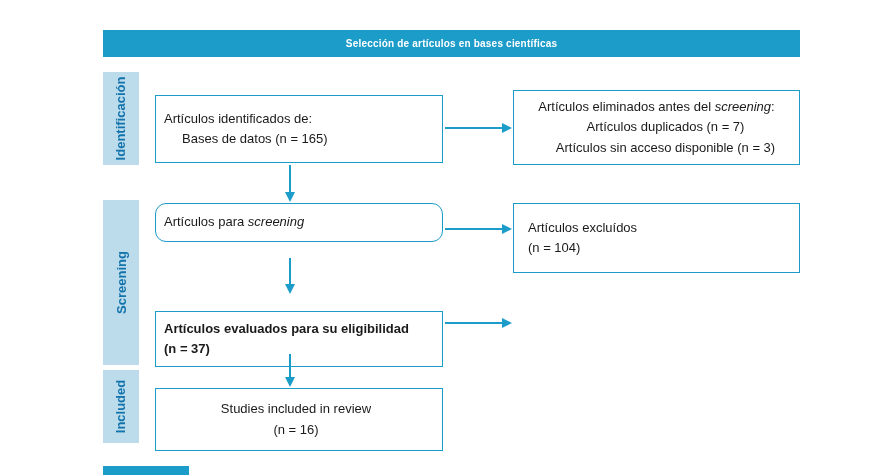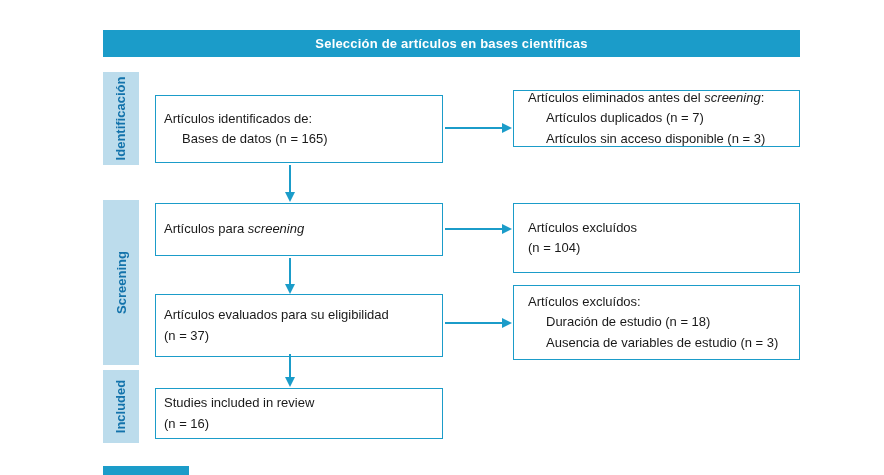--- a/index.html
+++ b/index.html
@@ -24,21 +24,21 @@
   .title-bar {
     position: absolute;
     left: 103px; top: 30px;
     width: 697px; height: 27px;
     background: var(--accent);
     display: flex; align-items: center; justify-content: center;
   }
   .title-bar span {
     color: #ffffff;
     font-weight: bold;
-    font-size: 13px;
+    font-size: 10px;
     letter-spacing: 0.2px;
   }
   .stage {
     position: absolute;
     left: 103px;
     width: 36px;
     background: var(--sidebar-bg);
     display: flex; align-items: center; justify-content: center;
     overflow: hidden;
   }
@@ -64,25 +64,25 @@
     justify-content: center;
     padding: 8px 14px;
   }
   .box .indent { padding-left: 18px; }
   .it { font-style: italic; }
 
   .lbox { left: 155px; width: 288px; padding-left: 8px; }
   .rbox { left: 513px; width: 287px; }
 
   .b-identified { top: 95px;  height: 68px; }
-  .b-screened   { top: 203px; height: 53px; }
-  .b-eligible   { top: 294px; height: 63px; }
-  .b-included   { top: 388px; height: 51px; }
+  .b-screened   { top: 203px; height: 39px; border-radius: 11px; }
+  .b-eligible   { top: 311px; height: 56px; font-weight: bold; }
+  .b-included   { top: 388px; height: 63px; text-align: center; }
 
-  .r-removed    { top: 90px;  height: 57px; }
+  .r-removed    { top: 90px;  height: 75px; align-items: center; }
   .r-excluded1  { top: 203px; height: 70px; }
   .r-excluded2  { top: 285px; height: 75px; }
 
   .h-arrow {
     position: absolute;
     height: 2px;
     background: var(--accent);
   }
   .h-arrow::after {
     content: '';
@@ -163,25 +163,20 @@
     <div><span>Artículos eliminados antes del </span><span class="it">screening</span><span>:</span></div>
     <div class="indent">Artículos duplicados (n = 7)</div>
     <div class="indent">Artículos sin acceso disponible (n = 3)</div>
   </div>
 
   <div class="box rbox r-excluded1">
     <div>Artículos excluídos</div>
     <div>(n = 104)</div>
   </div>
 
-  <div class="box rbox r-excluded2">
-    <div>Artículos excluídos:</div>
-    <div class="indent">Duración de estudio (n = 18)</div>
-    <div class="indent">Ausencia de variables de estudio (n = 3)</div>
-  </div>
 
   <div class="h-arrow ha1"></div>
   <div class="h-arrow ha2"></div>
   <div class="h-arrow ha3"></div>
   <div class="v-arrow va1"></div>
   <div class="v-arrow va2"></div>
   <div class="v-arrow va3"></div>
 
   <div class="partial-bar"></div>
 

